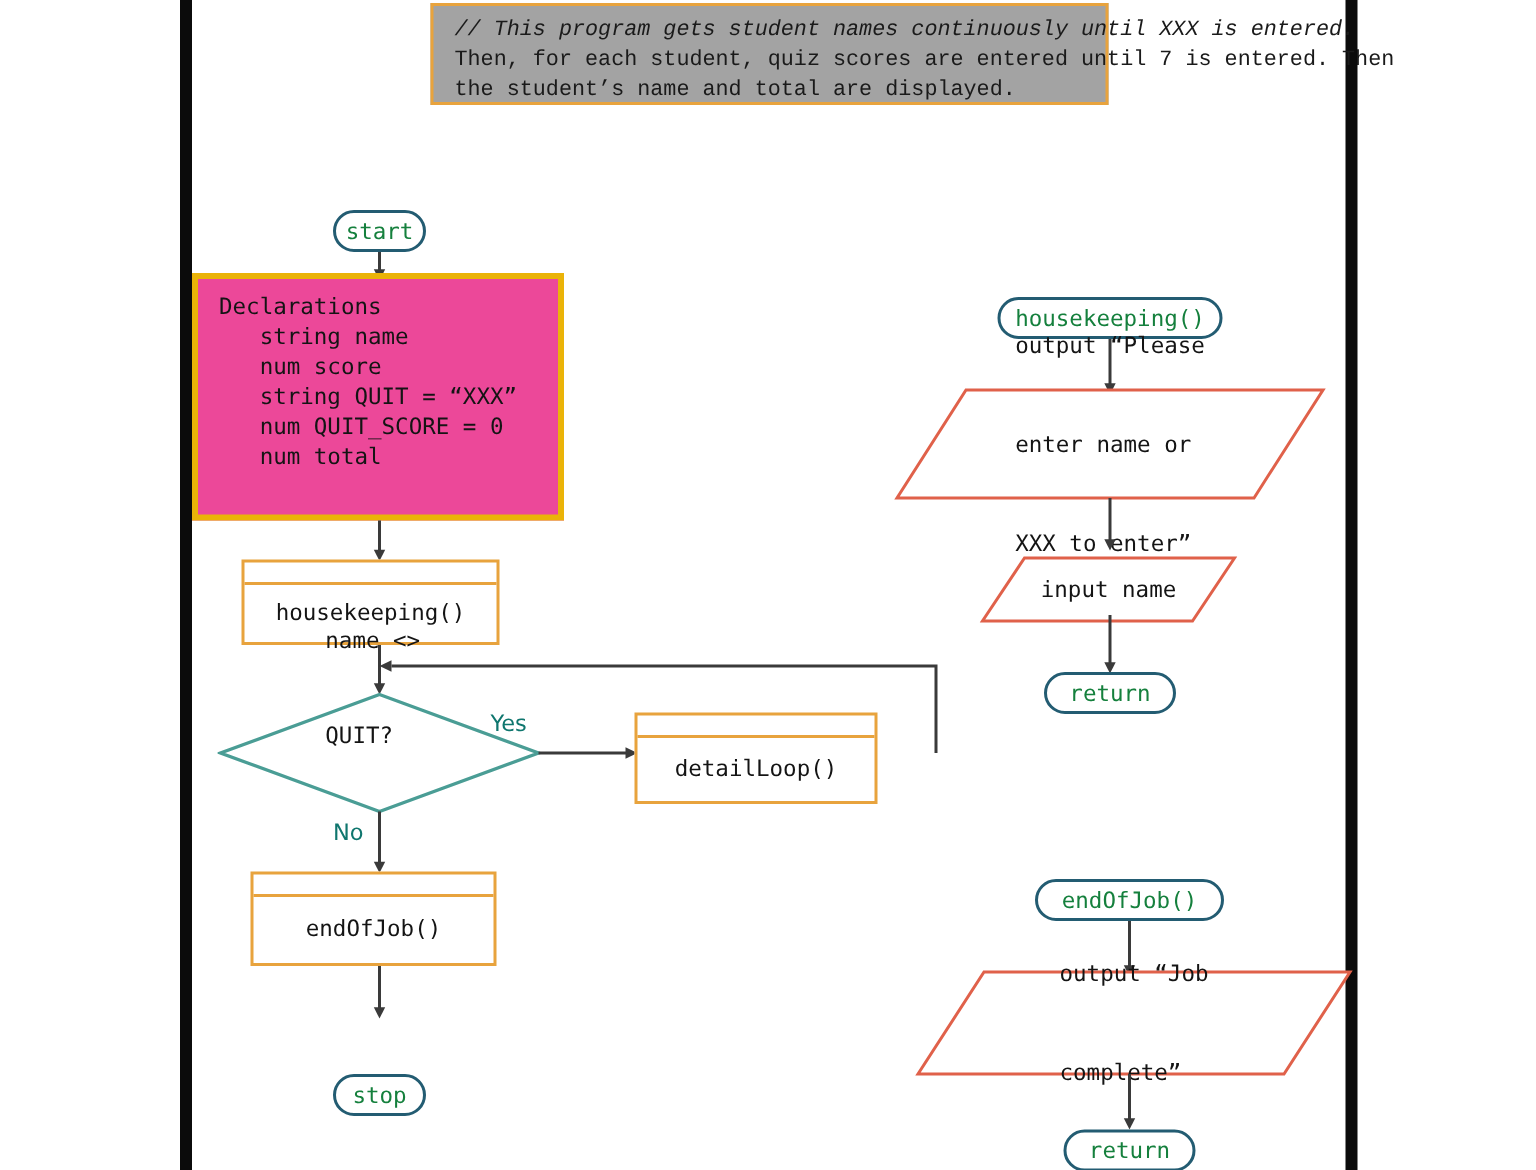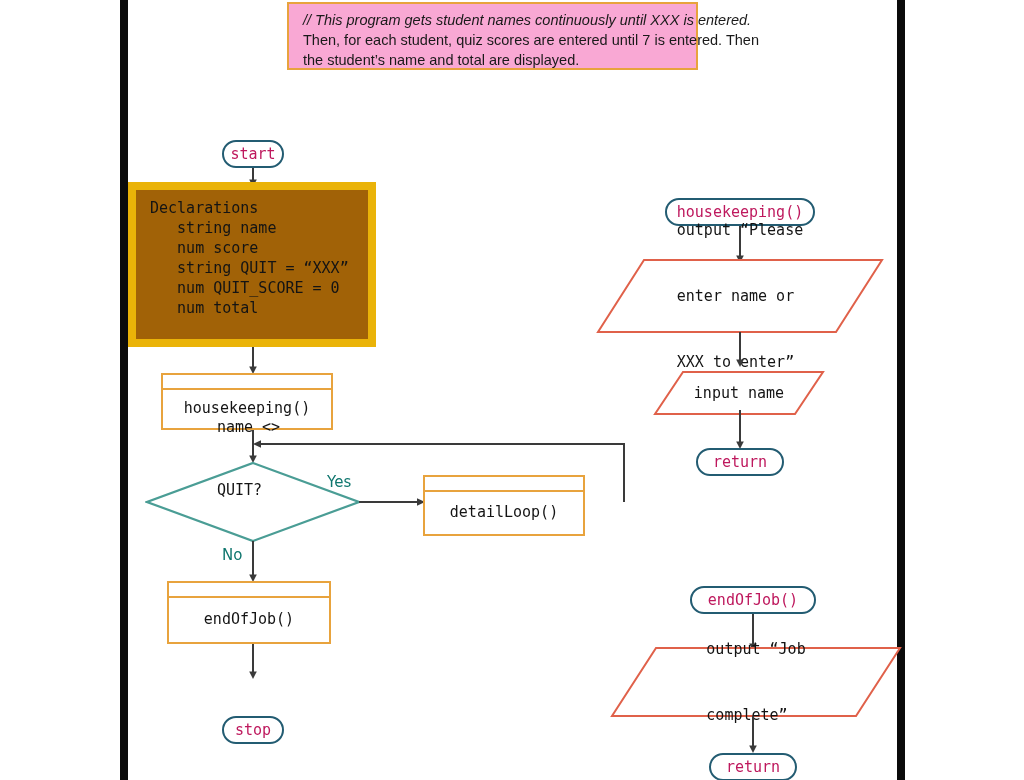--- a/index.html
+++ b/index.html
@@ -22,46 +22,46 @@
     height: 780px;
   }
   #bar-left  { left: 120px; width: 8px; }
   #bar-right { left: 897px; width: 8px; }
 
   
   #comment-box {
     position: absolute;
     left: 287px;
     top: 2px;
-    width: 411px;
+    width: 452px;
     height: 68px;
     border: 2px solid #e8a33d;
-    background: #f9a8d4;
+    background: #a3a3a3;
     box-sizing: border-box;
     padding: 6px 12px 0 14px;
-    font-family: Liberation Sans, sans-serif;
+    font-family: Liberation Mono, monospace;
     font-size: 14.5px;
     line-height: 20px;
     color: #1a1a1a;
   }
   #comment-box .cl { white-space: pre; }
   #comment-box .slashes { font-style: italic; }
 
   
   .term {
     position: absolute;
     border: 2.5px solid #235c72;
     border-radius: 16px;
     background: #ffffff;
     box-sizing: border-box;
     display: flex;
     align-items: center;
     justify-content: center;
     font-size: 15px;
-    color: #be185d;
+    color: #15803d;
     letter-spacing: 0px;
   }
   .modbox {
     position: absolute;
     border: 2px solid #e8a33d;
     background: #ffffff;
     box-sizing: border-box;
   }
   .modbox .strip {
     position: absolute;
@@ -73,22 +73,22 @@
     position: absolute;
     left: 0; right: 0; top: 13px; bottom: 0;
     display: flex;
     align-items: center;
     justify-content: center;
     font-size: 15px;
     color: #141414;
   }
   .procbox {
     position: absolute;
-    border: 8px solid #eab308;
-    background: #a16207;
+    border: 4px solid #eab308;
+    background: #ec4899;
     box-sizing: border-box;
   }
   .decl-text {
     position: absolute;
     left: 14px;
     top: 8px;
     font-size: 15px;
     line-height: 20px;
     color: #141414;
     white-space: pre;

